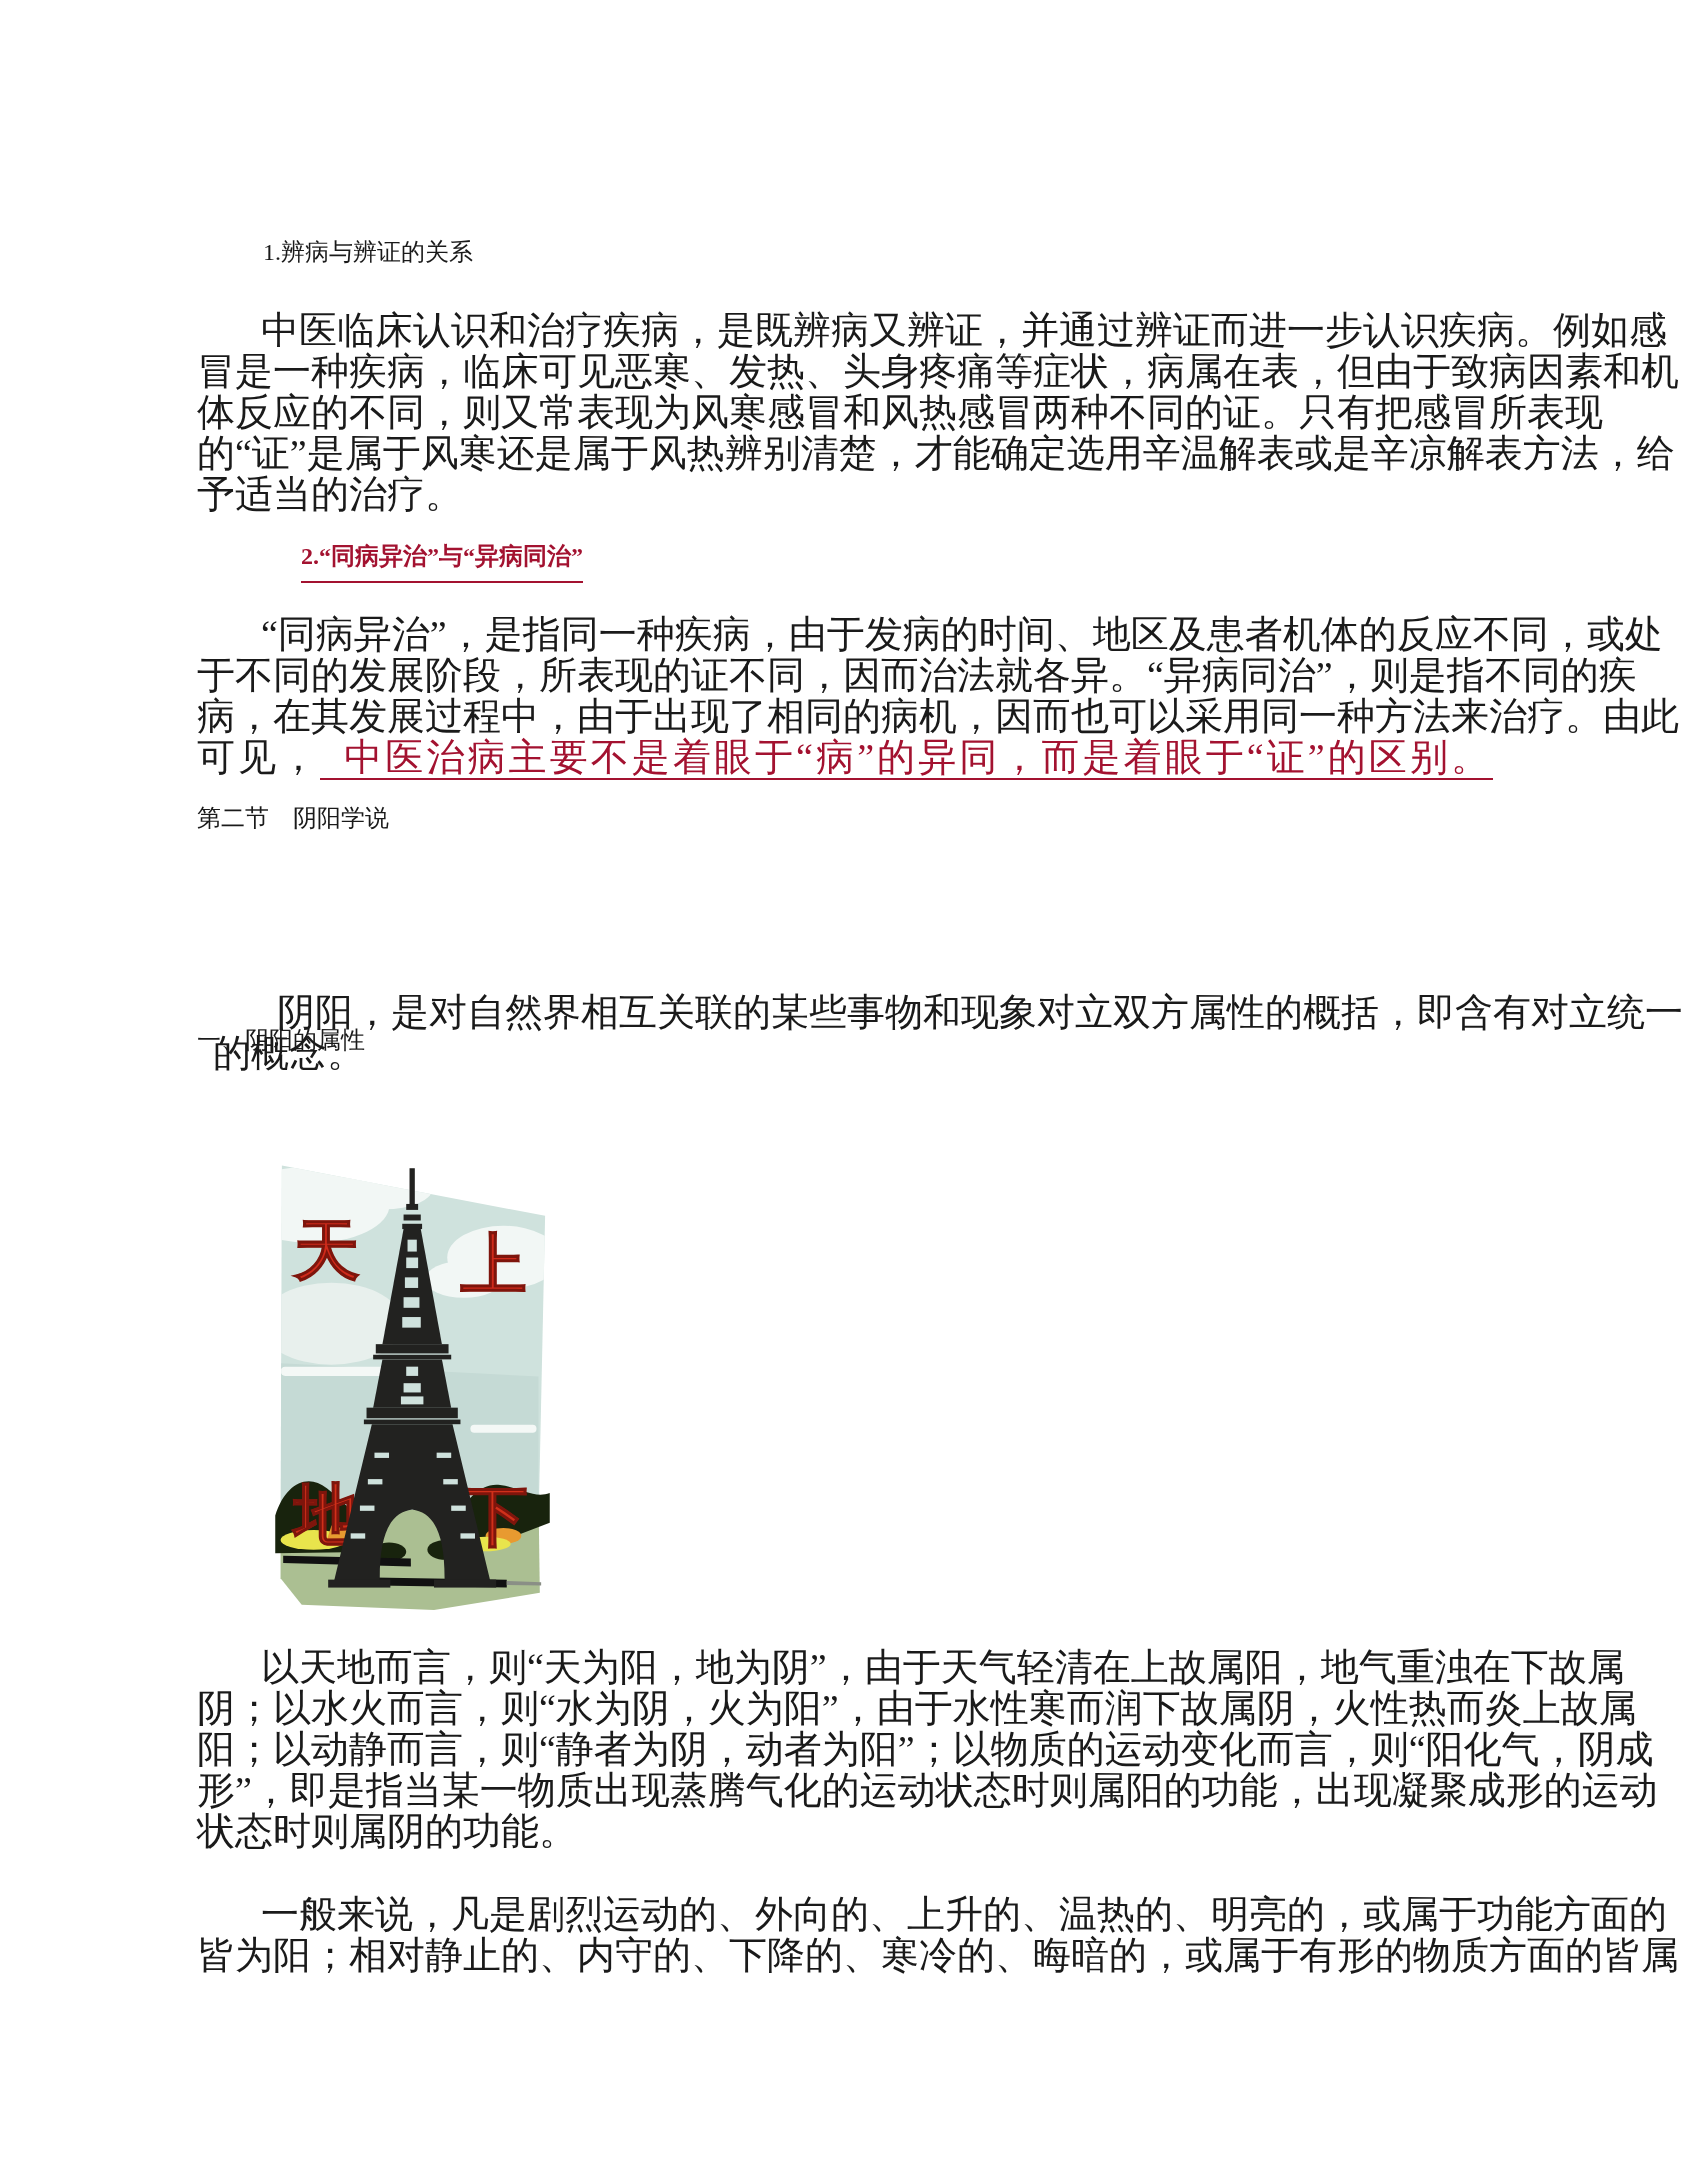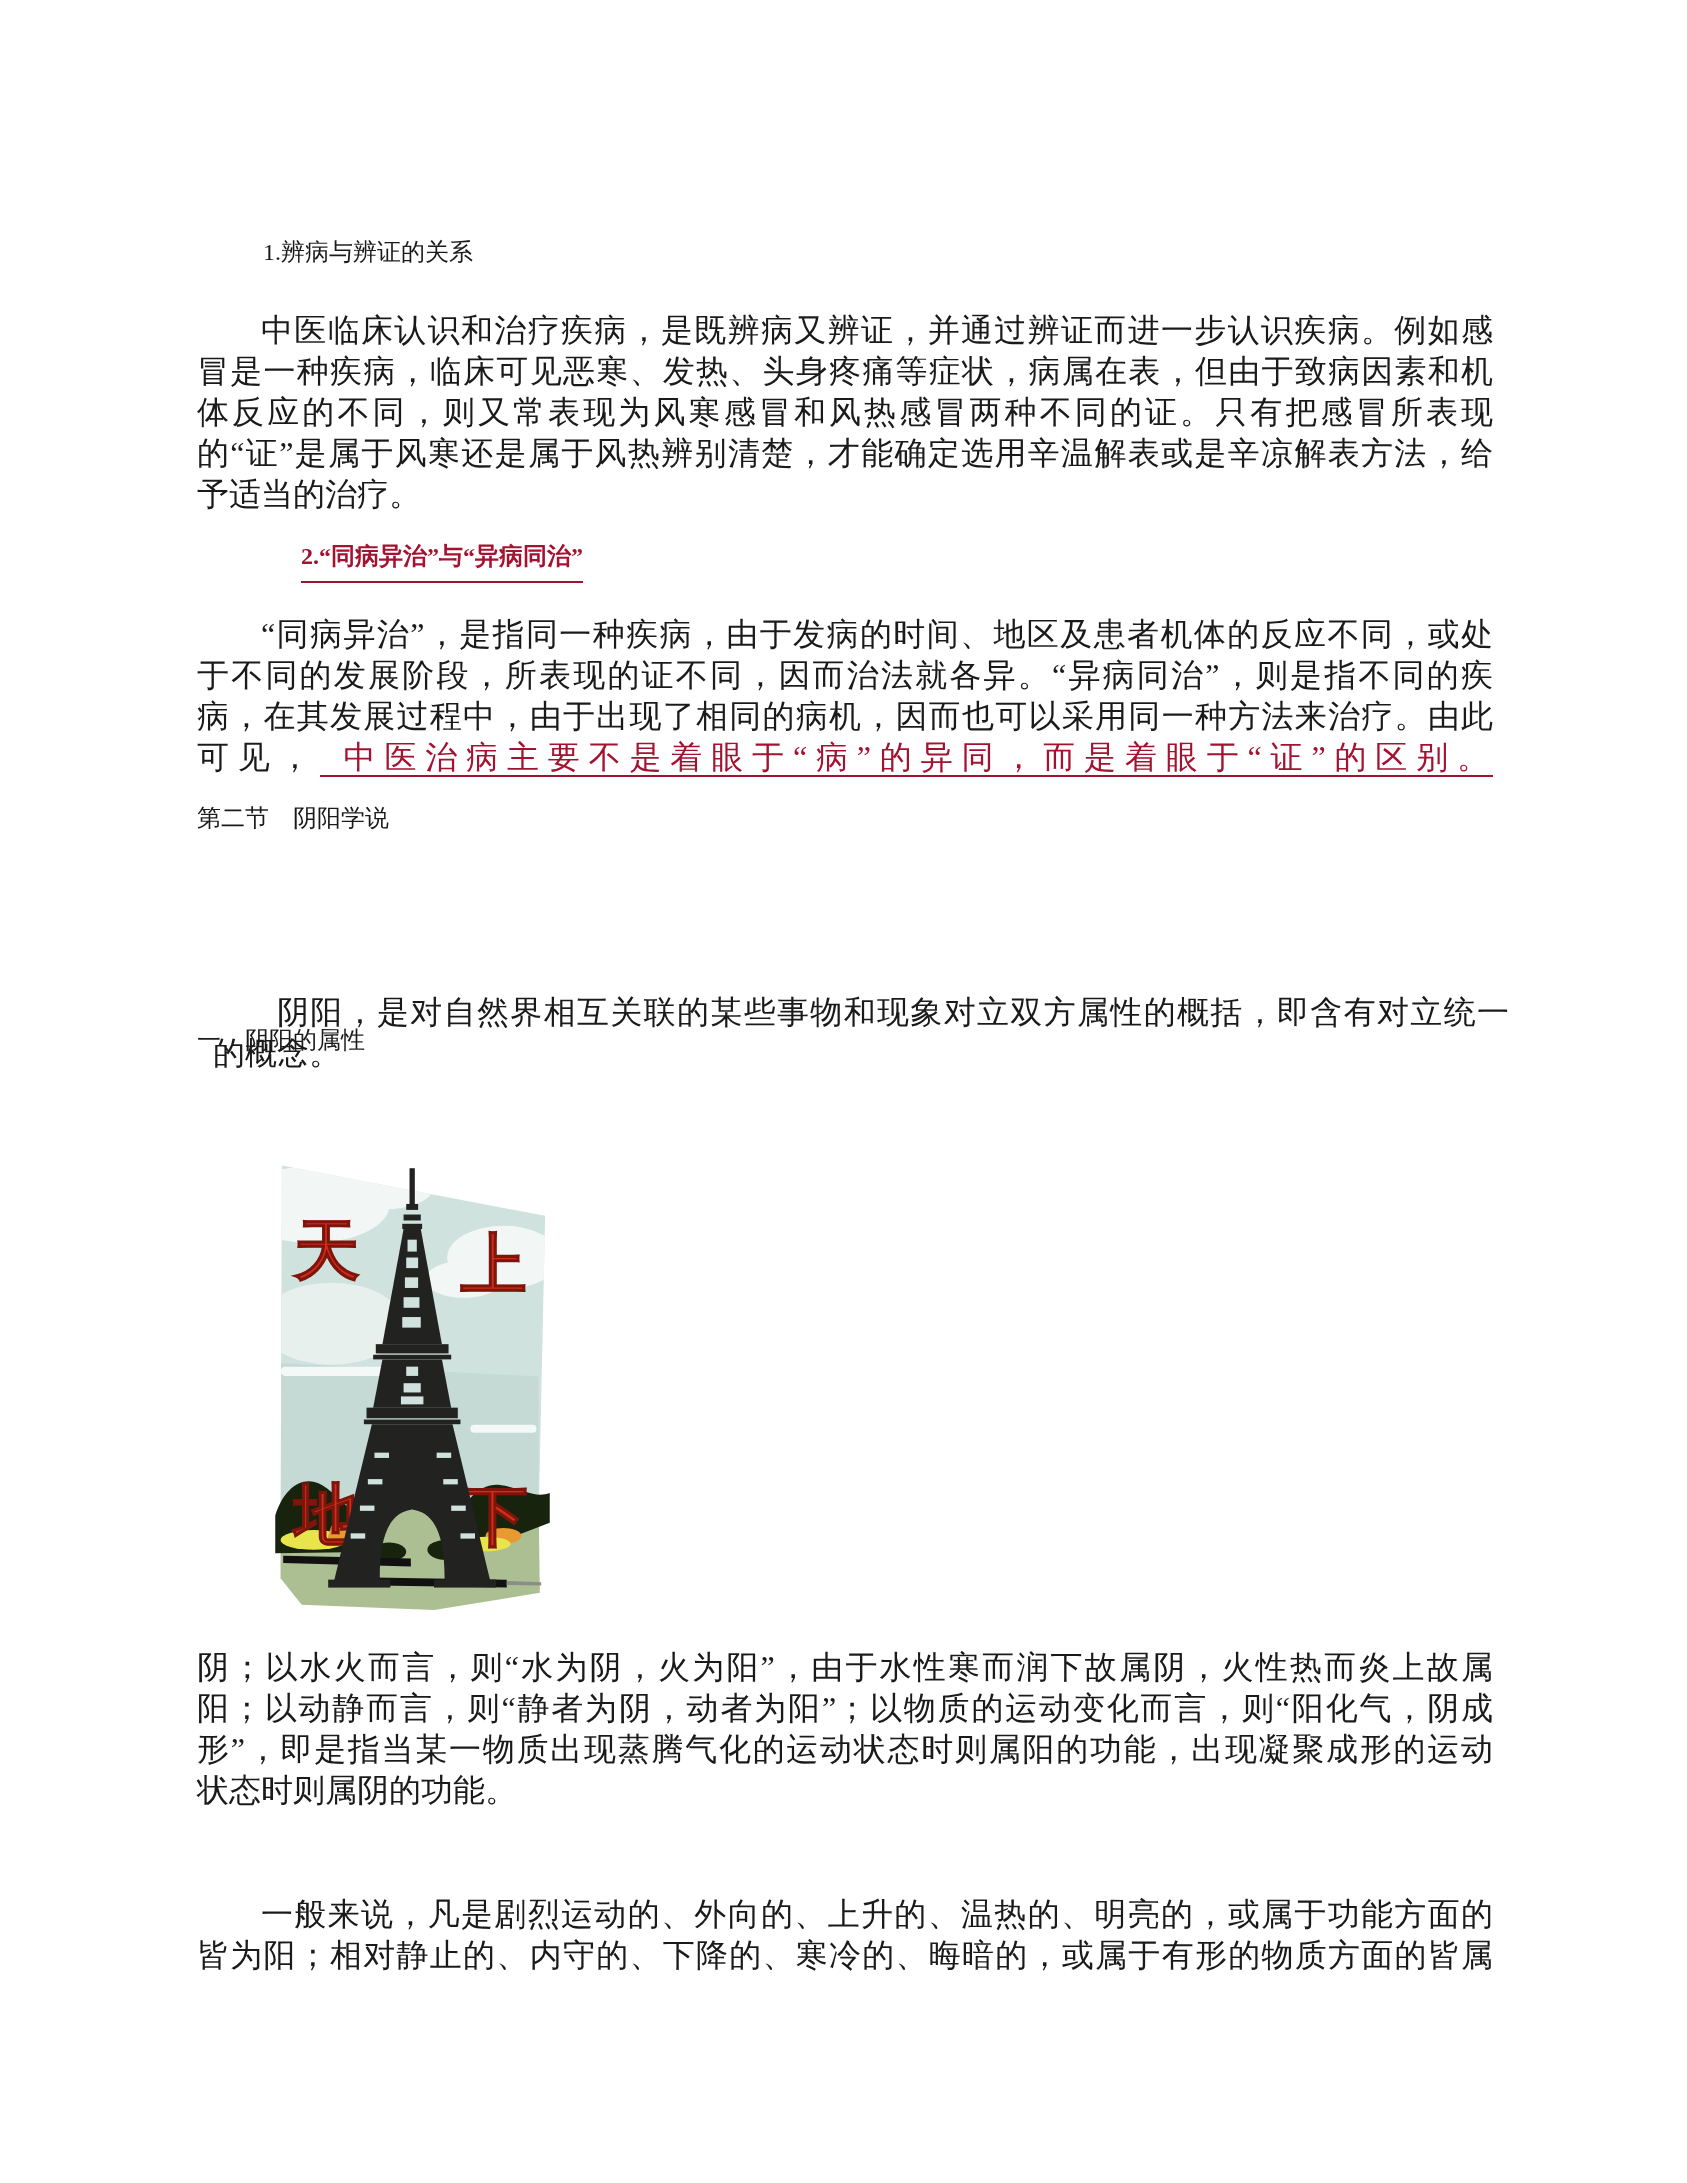--- a/index.html
+++ b/index.html
@@ -9,21 +9,21 @@
     height:2183px;
     background:#ffffff;
     font-family:"Liberation Serif","DejaVu Serif",serif;
     color:#1a1a1a;
     overflow:hidden;
   }
   .tblock{position:absolute;left:197px;width:1296px;}
   .line{
     height:41px;
     line-height:41px;
-    font-size:32px;
+    font-size:38px;
     white-space:nowrap;
     text-align:justify;
     text-align-last:justify;
     color:#1a1a1a;
   }
   .line.short{text-align-last:left;}
   .line.ind{padding-left:64px;}
   .heading{
     position:absolute;left:197px;width:1296px;
     font-size:24px;line-height:41px;white-space:nowrap;color:#1a1a1a;
@@ -166,20 +166,21 @@
         <rect x="114" y="572" width="22" height="8"></rect>
         <rect x="244" y="450" width="22" height="8"></rect>
         <rect x="254" y="490" width="22" height="8"></rect>
         <rect x="266" y="530" width="22" height="8"></rect>
         <rect x="280" y="572" width="22" height="8"></rect>
       </g>
     </svg>
   </div>
 
   <div class="tblock" style="top:1647px;">
+    <div class="line ind">以天地而言，则“天为阳，地为阴”，由于天气轻清在上故属阳，地气重浊在下故属</div>
     <div class="line">阴；以水火而言，则“水为阴，火为阳”，由于水性寒而润下故属阴，火性热而炎上故属</div>
     <div class="line">阳；以动静而言，则“静者为阴，动者为阳”；以物质的运动变化而言，则“阳化气，阴成</div>
     <div class="line">形”，即是指当某一物质出现蒸腾气化的运动状态时则属阳的功能，出现凝聚成形的运动</div>
     <div class="line short">状态时则属阴的功能。</div>
   </div>
 
   <div class="tblock" style="top:1894px;">
     <div class="line ind">一般来说，凡是剧烈运动的、外向的、上升的、温热的、明亮的，或属于功能方面的</div>
     <div class="line">皆为阳；相对静止的、内守的、下降的、寒冷的、晦暗的，或属于有形的物质方面的皆属</div>
   </div>

